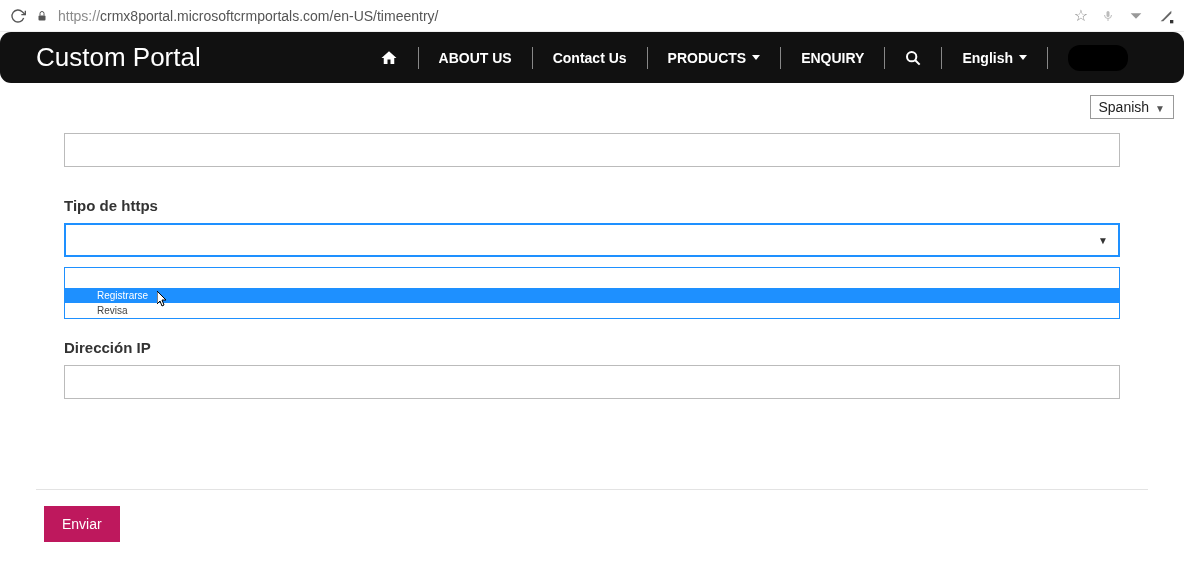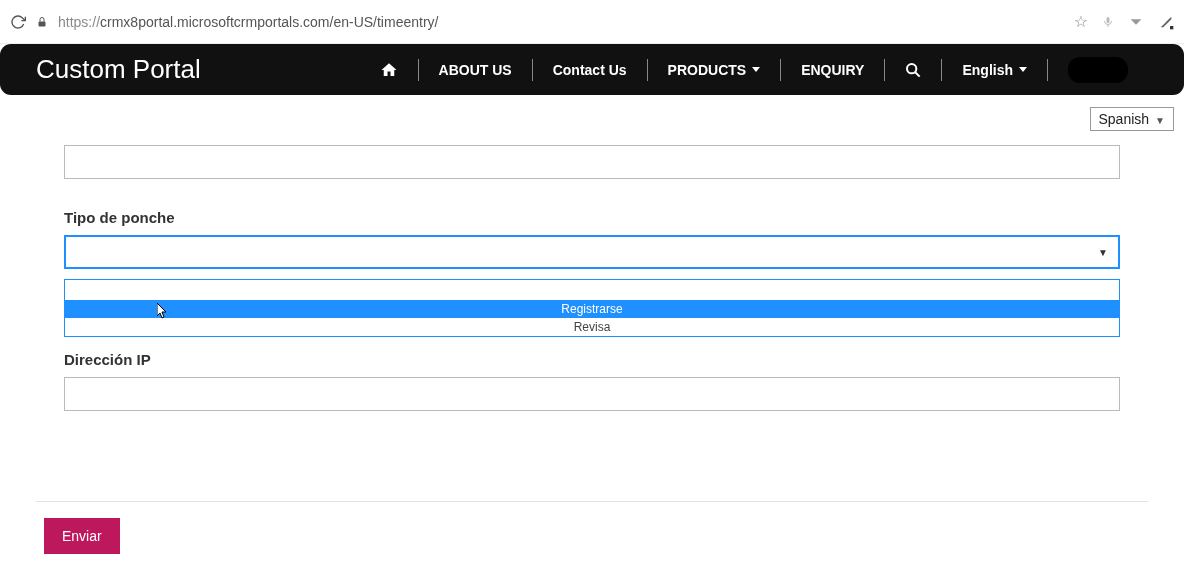--- a/index.html
+++ b/index.html
@@ -1,19 +1,19 @@
 <!DOCTYPE html>
 <html><head>
   <meta charset="utf-8">
   <style>
     * { margin: 0; padding: 0; box-sizing: border-box; }
     body { font-family: "Segoe UI", Arial, sans-serif; background: #fff; width: 1184px; }
 
     
-    .browser-bar { height: 44px; display: flex; align-items: center; padding: 0 10px; gap: 10px; background: #fff; border-bottom: 1px solid #eee; }
+    .browser-bar { height: 32px; display: flex; align-items: center; padding: 0 10px; gap: 10px; background: #fff; border-bottom: 1px solid #eee; }
     .browser-bar svg { flex-shrink: 0; }
     .url-text { color: #555; font-size: 14px; flex: 1; }
     .url-text .https { color: #8a8a8a; }
     .browser-right { display: flex; align-items: center; gap: 14px; color: #888; }
 
     
     .topnav { background: #111; height: 51px; display: flex; align-items: center; padding: 0 36px 0 36px; border-radius: 11px; }
     .brand { color: #fff; font-weight: 300; font-size: 26px; font-family: "Segoe UI Light","Segoe UI",Arial,sans-serif; }
     .nav-items { margin-left: auto; display: flex; align-items: center; height: 100%; }
     .nav-items .nav-item { color: #fff; font-size: 14px; font-weight: 600; padding: 0 20px; height: 28px; line-height: 28px; display: flex; align-items: center; gap: 6px; }
@@ -31,21 +31,21 @@
     .form-label { font-weight: 600; color: #333; font-size: 15px; display: block; margin-bottom: 9px; }
     .req { color: #c00; }
 
     .text-input { width: 100%; height: 34px; border: 1px solid #bbb; padding: 0 10px; font-size: 14px; }
 
     .select-wrapper { position: relative; }
     .select-box { width: 100%; height: 34px; border: 2px solid #1e90ff; background:#fff; padding: 0 10px; font-size: 14px; position: relative; }
     .select-box .tri { position: absolute; right: 10px; top: 50%; transform: translateY(-50%); font-size: 10px; color:#333;}
 
     .dropdown { position: absolute; left: 0; right: 0; top: 44px; background:#fff; border: 1px solid #1e90ff; }
-    .dropdown .option { padding: 2px 32px; font-size: 12px; color:#444;text-align:center; }
+    .dropdown .option { padding: 2px 32px; font-size: 10px; color:#444; }
     .dropdown .option.empty { height: 20px; }
     .dropdown .option.selected { background: #1e90ff; color: #fff; }
 
     .cursor { position: absolute; }
 
     .divider-line { height: 1px; background: #e3e3e3; margin: 90px 0 16px 0; }
 
     .submit-btn { background: #be185d; color: #fff; border: none; padding: 10px 18px; font-size: 14px; margin-left: 8px; }
 
     .opt-below { margin-top: 82px; }
@@ -123,21 +123,21 @@
 <div class="page">
   <div class="lang-switch">
     <span>Spanish</span><span class="dd">▼</span>
   </div>
 
   <div class="form-group">
     <input class="text-input" type="text" style="">
   </div>
 
   <div class="form-group">
-    <label class="form-label">Tipo de ponche</label>
+    <label class="form-label">Tipo de https</label>
     <div class="select-wrapper">
       <div class="select-box">
         <span class="tri">▼</span>
       </div>
       <div class="dropdown">
         <div class="option empty"></div>
         <div class="option selected" style="position:relative;">
           <span>Registrarse</span>
           <svg class="cursor" style="left:92px;top:3px;" width="12" height="16" viewBox="0 0 12 16">
               <path d="M0 0 L0 13 L3 10 L5 15 L7 14 L5 9 L9 9 Z" fill="#fff" stroke="#000" stroke-width="1"></path>

